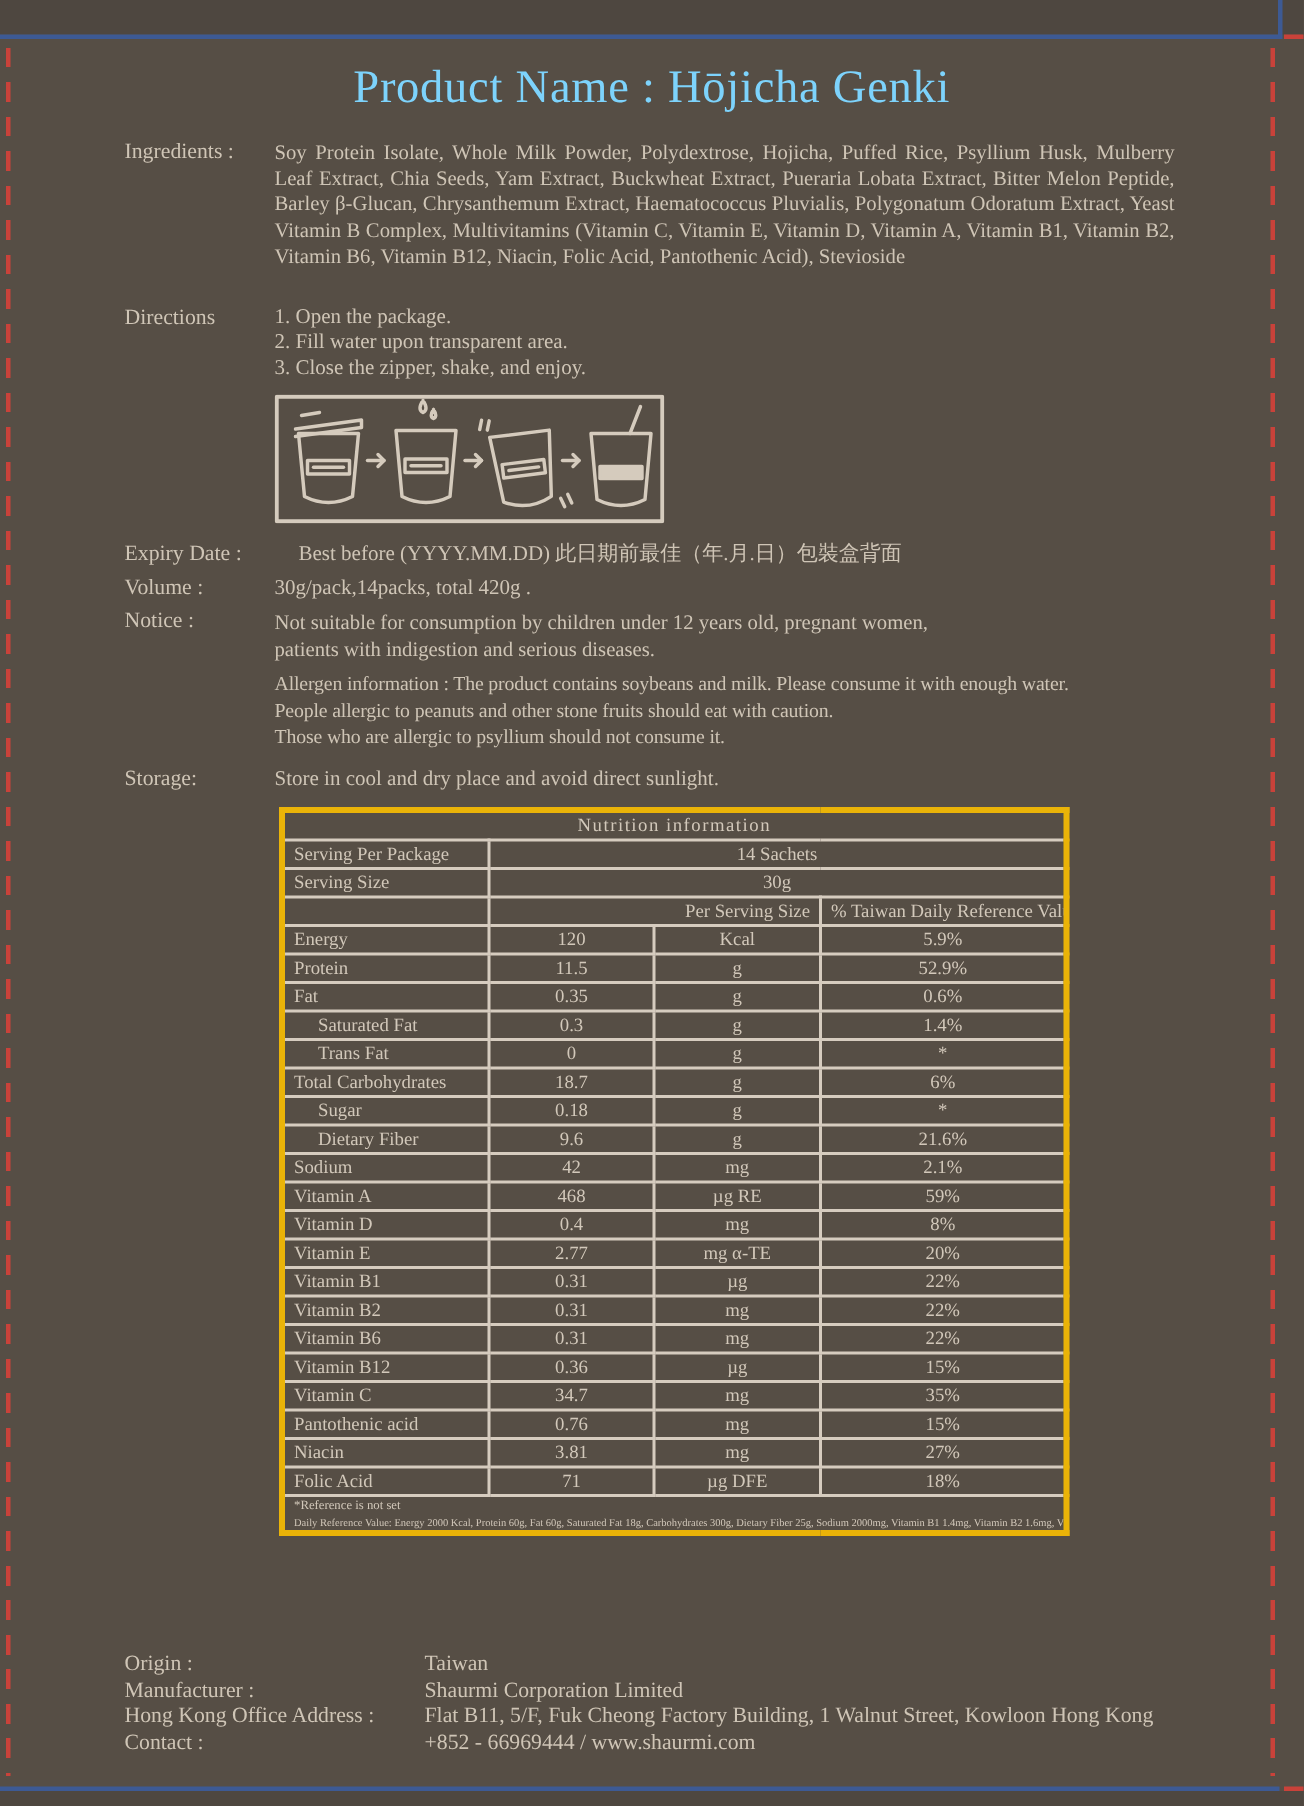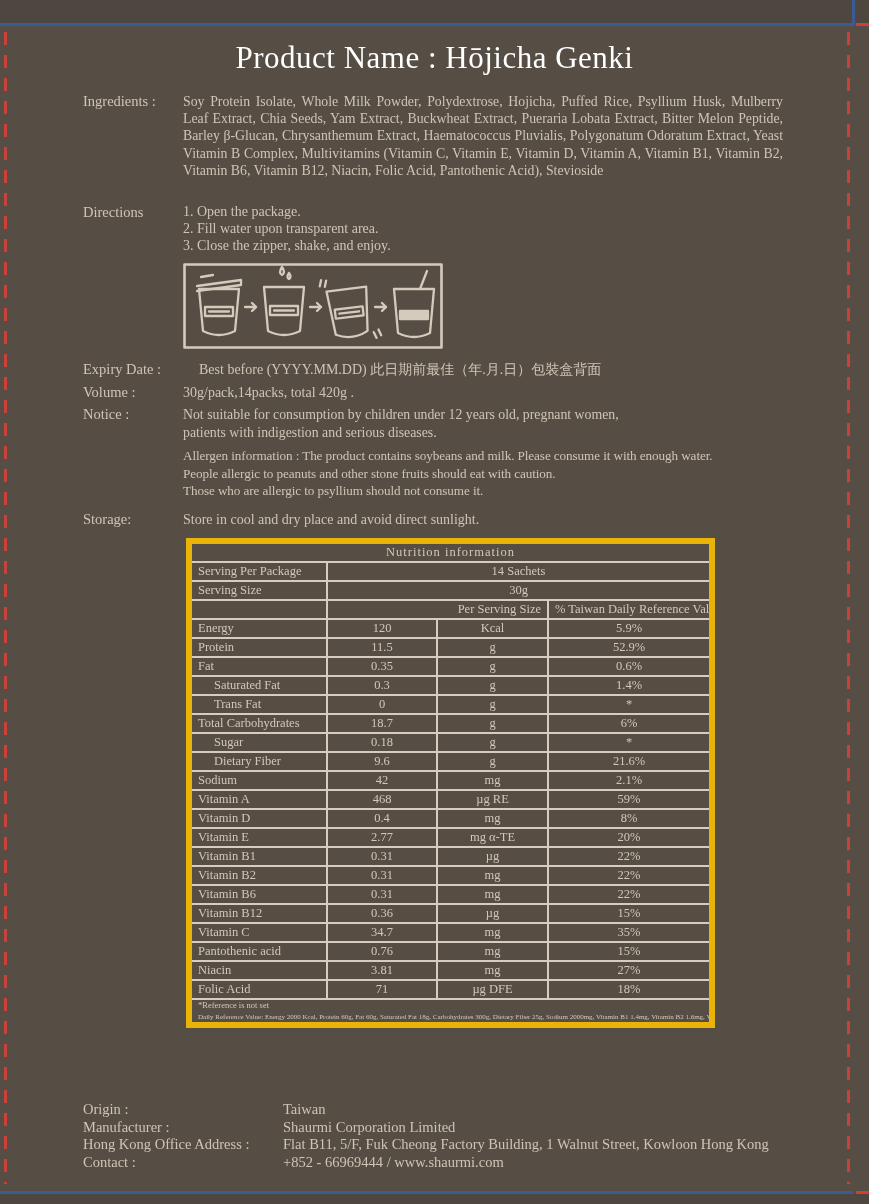--- a/index.html
+++ b/index.html
@@ -14,21 +14,21 @@
   .strip.bottom{top:1194px;height:10px;}
   .blue-h{position:absolute;height:3px;background:#3d5a94;}
   .blue-v{position:absolute;width:3px;background:#3d5a94;}
   .red-h{position:absolute;height:3px;background:#c9423a;}
   .red-dash-v{
     position:absolute;width:3px;
     background:repeating-linear-gradient(to bottom,#c9423a 0 13px,transparent 13px 23px);
   }
   .page-title{
     position:absolute;top:40px;left:0;width:869px;text-align:center;
-    font-size:31px;color:#ffffff;letter-spacing:.5px;
+    font-size:31px;color:#7dd3fc;letter-spacing:.5px;
   }
   .lab{position:absolute;left:83px;font-size:14.5px;color:#cfc5b6;}
   .content{position:absolute;left:183px;color:#cfc5b6;}
   .ingredients-text{
     width:600px;font-size:13.8px;line-height:17.2px;text-align:justify;
   }
   .steps div{font-size:14px;line-height:17px;}
   .illus{position:absolute;left:183px;top:263px;}
   .line14{font-size:14px;line-height:17px;}
   .notice-lines div{font-size:13.8px;line-height:18px;}
@@ -36,21 +36,21 @@
   table.nutri{
     position:absolute;left:186px;top:538px;width:523px;
     border-collapse:collapse;table-layout:fixed;
     color:#d2c8ba;
   }
   table.nutri td{
     border:2px solid #d6ccbf;
     font-size:12.5px;padding:0 6px;height:17px;line-height:1.1;
     overflow:hidden;white-space:nowrap;
   }
-  table.nutri{border:6px solid #eab308;font-family:Liberation Serif, serif;}
+  table.nutri{border:4px solid #eab308;font-family:Liberation Serif, serif;}
   td.t-title{ text-align:center;font-size:14px;height:19px;letter-spacing:1px;}
   td.merge{text-align:center;}
   td.colhead{text-align:right;font-size:11.5px;}
   td.lbl{text-align:left;}
   td.lbl.indent{padding-left:22px;}
   td.ctr{text-align:center;}
   td.t-foot{white-space:normal;padding:4px 8px 6px 8px;height:auto;}
   .fn1{font-size:8.5px;line-height:1.4;}
   .fn2{font-size:7px;line-height:1.45;}
   .footer-grid{

